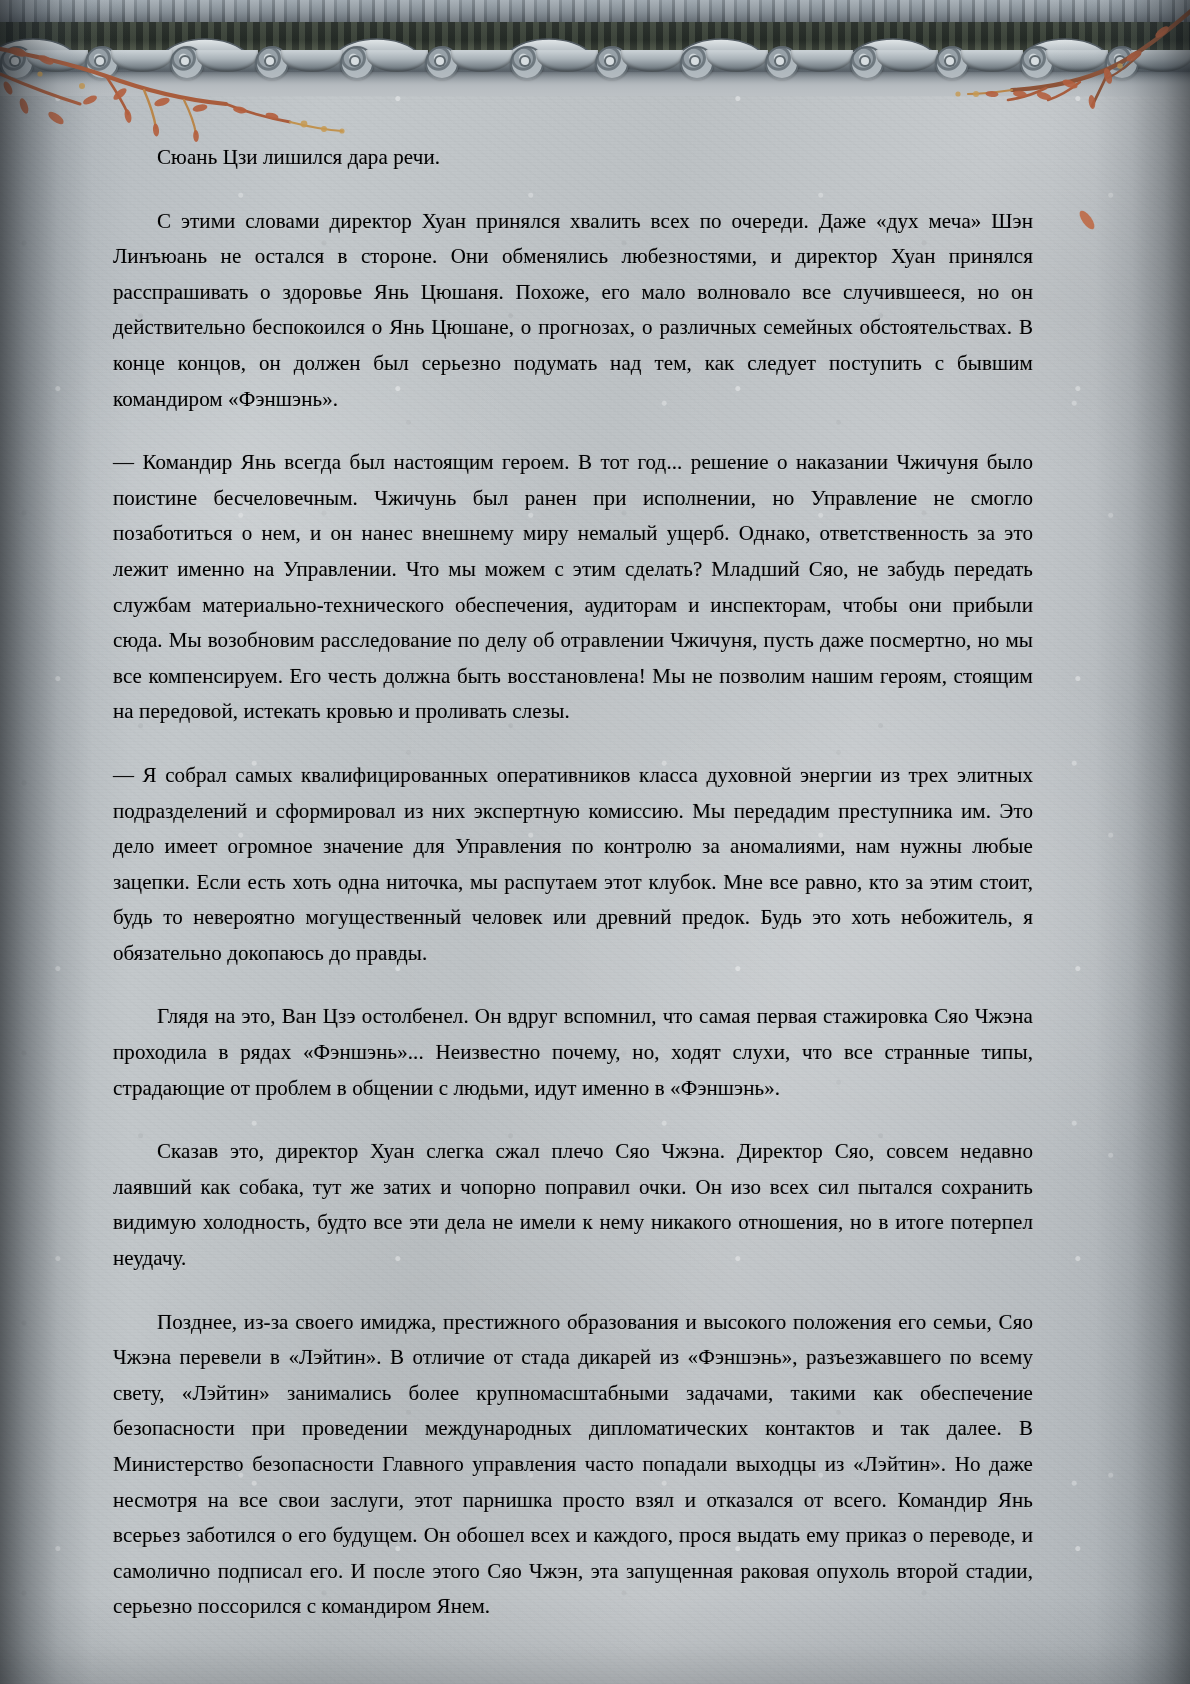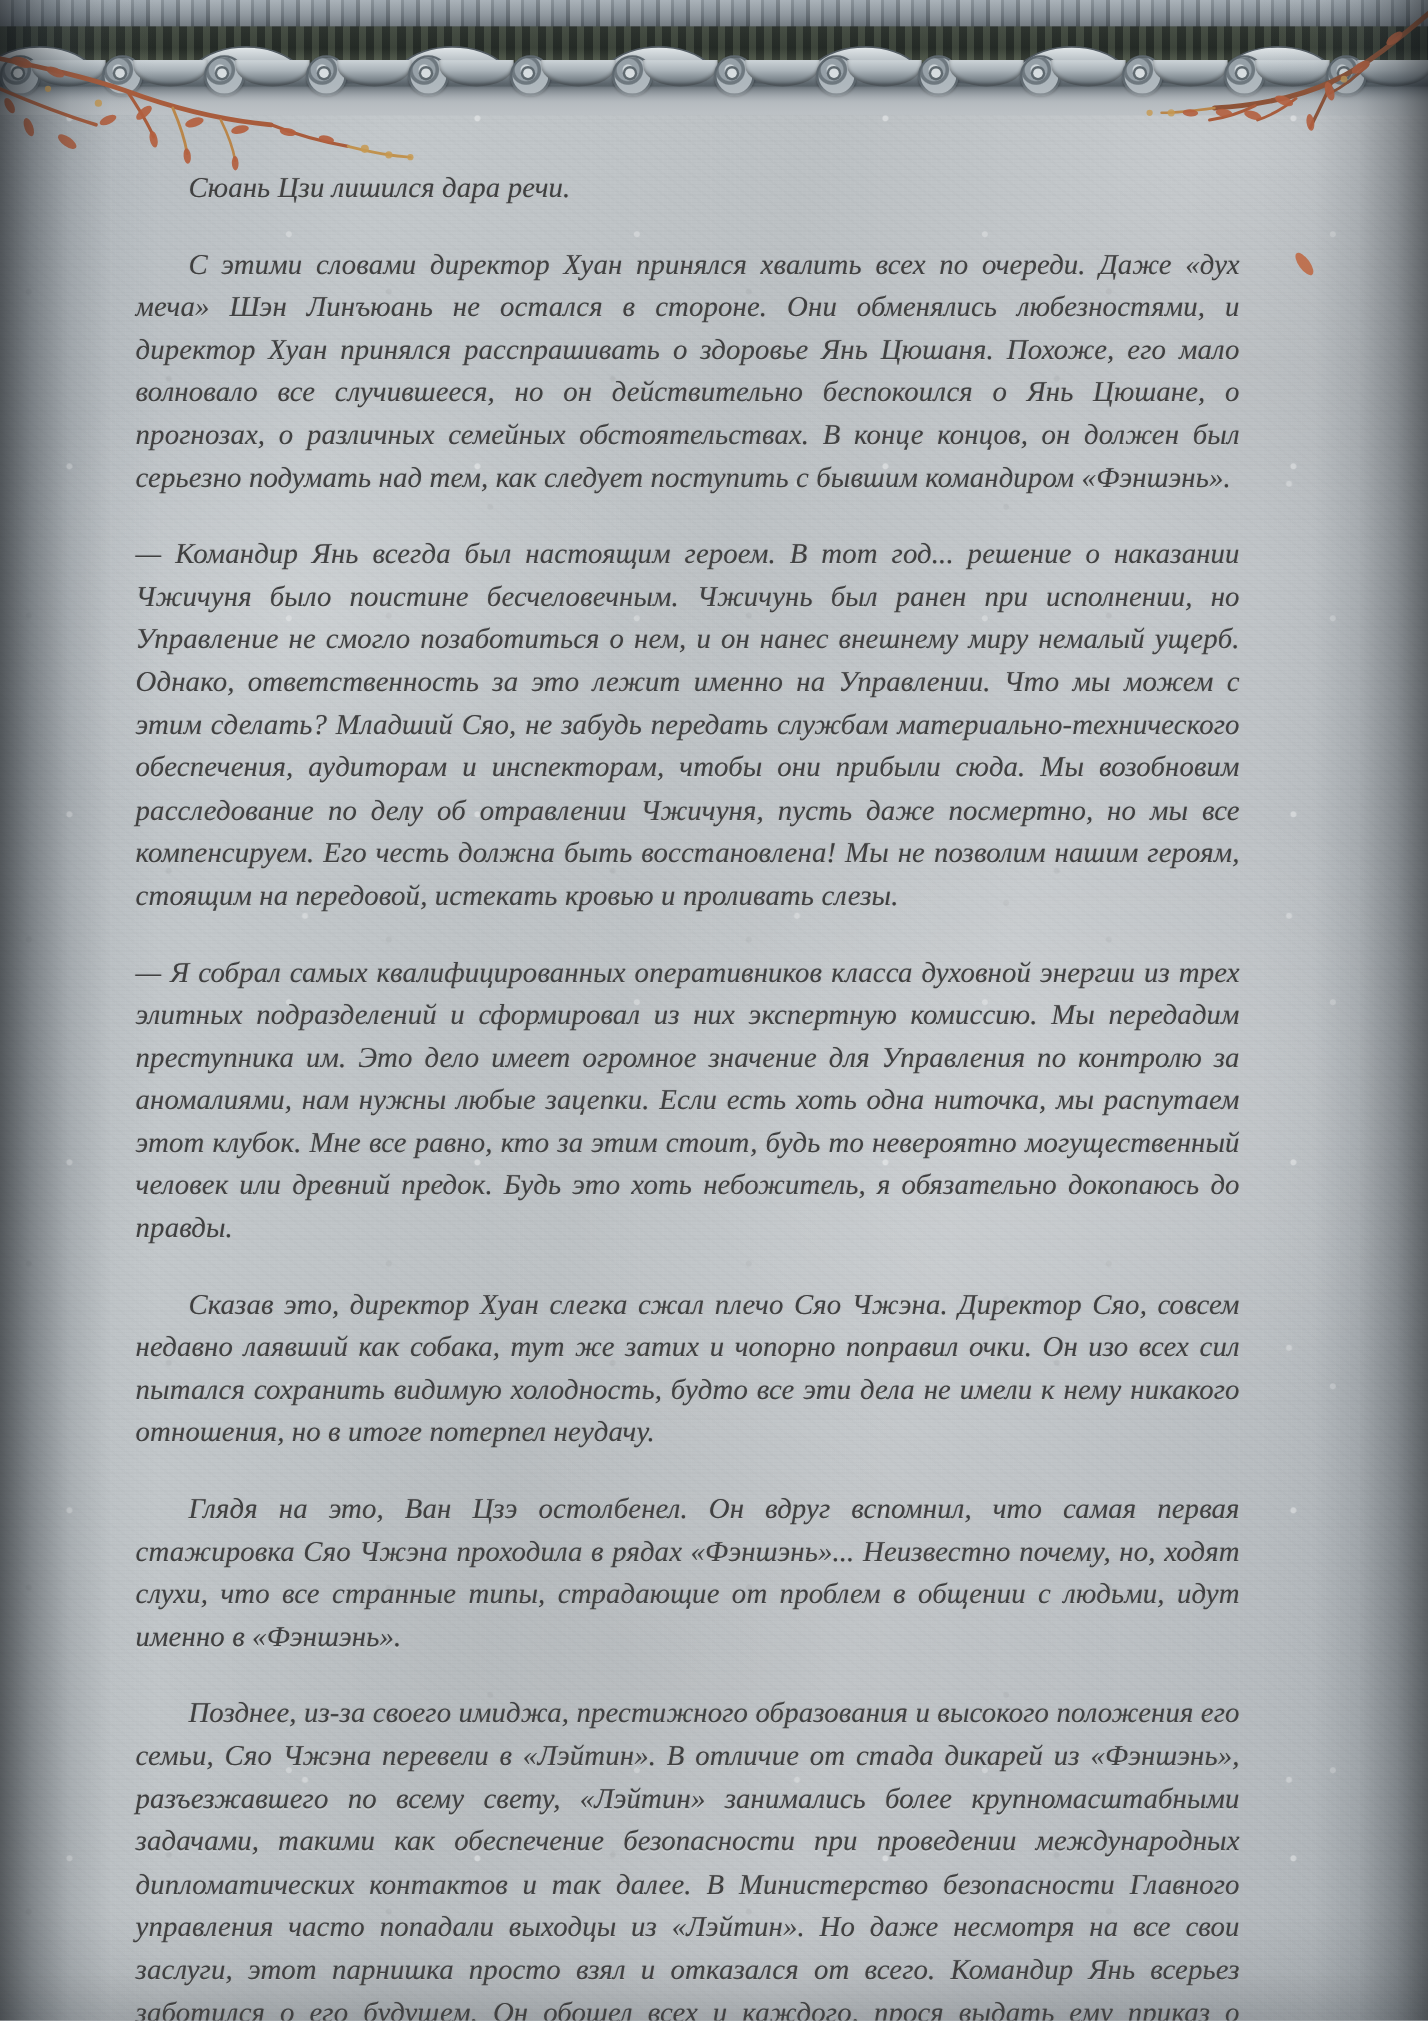--- a/index.html
+++ b/index.html
@@ -177,28 +177,27 @@
   #content {
     position: absolute;
     left: 113px;
     top: 140px;
     width: 920px;
   }
   p.para {
     margin: 0 0 28px 0;
     text-align: justify;
     text-indent: 44px;
-    font-size: 24px;
+    font-size: 21px;
     line-height: 35.6px;
-    color: #404040;
+    color: #000000;
     letter-spacing: .1px;
     text-shadow:
       0 1px 0 rgba(255,255,255,.22),
       0 0 1px rgba(20,24,28,.35);
-    font-style: italic;
     -webkit-font-smoothing: antialiased;
   }
   p.para:last-child { margin-bottom: 0; }
   p.para.dialogue { text-indent: 0; }
 </style>
 </head>
 <body>
 
 <div id="page">
 
@@ -356,18 +355,18 @@
     <ellipse cx="17" cy="14" rx="11" ry="4.6" transform="rotate(54 17 14)" fill="#c16a45" opacity=".9"></ellipse>
   </svg>
 
   <div id="edge-shading"></div>
 
   <div id="content">
     <p class="para">Сюань Цзи лишился дара речи.</p>
     <p class="para">С этими словами директор Хуан принялся хвалить всех по очереди. Даже «дух меча» Шэн Линъюань не остался в стороне. Они обменялись любезностями, и директор Хуан принялся расспрашивать о здоровье Янь Цюшаня. Похоже, его мало волновало все случившееся, но он действительно беспокоился о Янь Цюшане, о прогнозах, о различных семейных обстоятельствах. В конце концов, он должен был серьезно подумать над тем, как следует поступить с бывшим командиром «Фэншэнь».</p>
     <p class="para dialogue">— Командир Янь всегда был настоящим героем. В тот год... решение о наказании Чжичуня было поистине бесчеловечным. Чжичунь был ранен при исполнении, но Управление не смогло позаботиться о нем, и он нанес внешнему миру немалый ущерб. Однако, ответственность за это лежит именно на Управлении. Что мы можем с этим сделать? Младший Сяо, не забудь передать службам материально-технического обеспечения, аудиторам и инспекторам, чтобы они прибыли сюда. Мы возобновим расследование по делу об отравлении Чжичуня, пусть даже посмертно, но мы все компенсируем. Его честь должна быть восстановлена! Мы не позволим нашим героям, стоящим на передовой, истекать кровью и проливать слезы.</p>
     <p class="para dialogue">— Я собрал самых квалифицированных оперативников класса духовной энергии из трех элитных подразделений и сформировал из них экспертную комиссию. Мы передадим преступника им. Это дело имеет огромное значение для Управления по контролю за аномалиями, нам нужны любые зацепки. Если есть хоть одна ниточка, мы распутаем этот клубок. Мне все равно, кто за этим стоит, будь то невероятно могущественный человек или древний предок. Будь это хоть небожитель, я обязательно докопаюсь до правды.</p>
+    <p class="para">Глядя на это, Ван Цзэ остолбенел. Он вдруг вспомнил, что самая первая стажировка Сяо Чжэна проходила в рядах «Фэншэнь»... Неизвестно почему, но, ходят слухи, что все странные типы, страдающие от проблем в общении с людьми, идут именно в «Фэншэнь».</p>
     <p class="para">Сказав это, директор Хуан слегка сжал плечо Сяо Чжэна. Директор Сяо, совсем недавно лаявший как собака, тут же затих и чопорно поправил очки. Он изо всех сил пытался сохранить видимую холодность, будто все эти дела не имели к нему никакого отношения, но в итоге потерпел неудачу.</p>
-    <p class="para">Глядя на это, Ван Цзэ остолбенел. Он вдруг вспомнил, что самая первая стажировка Сяо Чжэна проходила в рядах «Фэншэнь»... Неизвестно почему, но, ходят слухи, что все странные типы, страдающие от проблем в общении с людьми, идут именно в «Фэншэнь».</p>
     <p class="para">Позднее, из-за своего имиджа, престижного образования и высокого положения его семьи, Сяо Чжэна перевели в «Лэйтин». В отличие от стада дикарей из «Фэншэнь», разъезжавшего по всему свету, «Лэйтин» занимались более крупномасштабными задачами, такими как обеспечение безопасности при проведении международных дипломатических контактов и так далее. В Министерство безопасности Главного управления часто попадали выходцы из «Лэйтин». Но даже несмотря на все свои заслуги, этот парнишка просто взял и отказался от всего. Командир Янь всерьез заботился о его будущем. Он обошел всех и каждого, прося выдать ему приказ о переводе, и самолично подписал его. И после этого Сяо Чжэн, эта запущенная раковая опухоль второй стадии, серьезно поссорился с командиром Янем.</p>
   </div>
 
 </div>
 
 </body></html>

